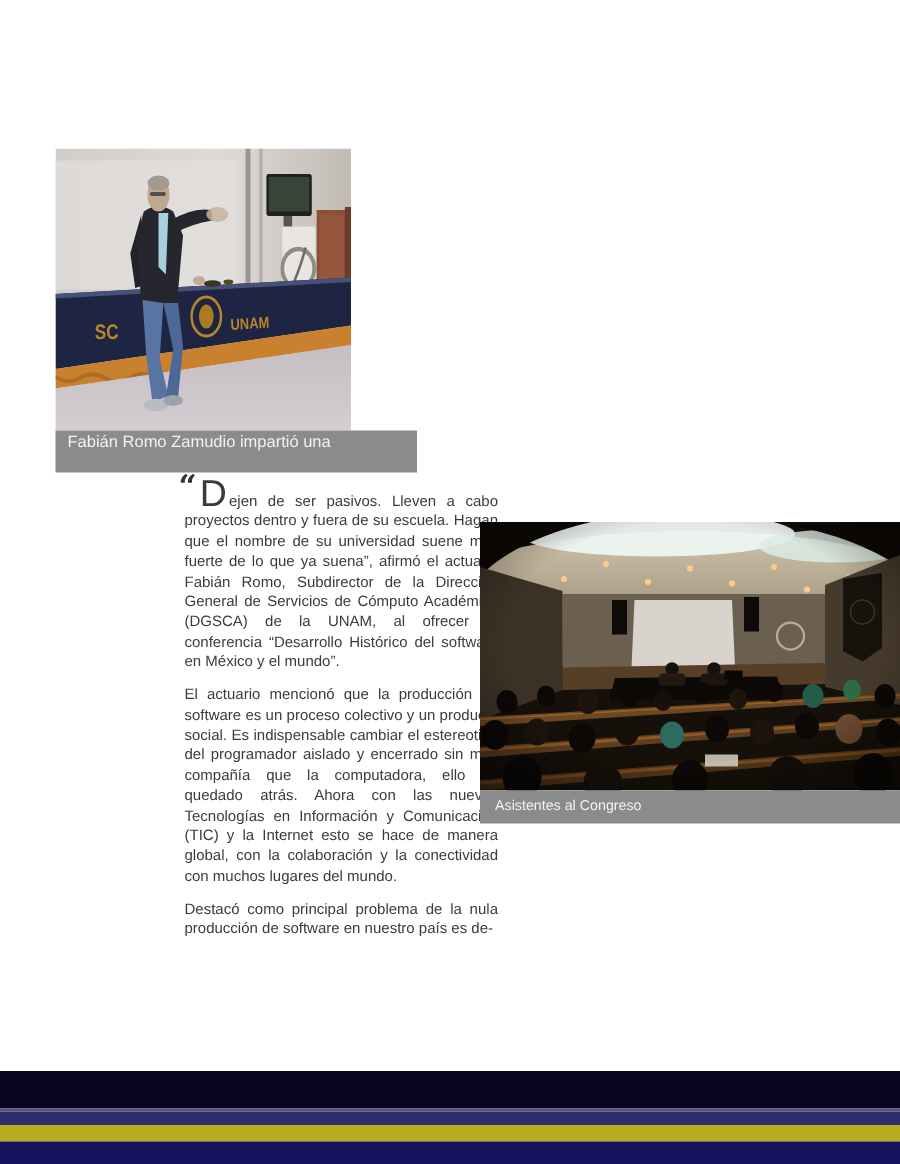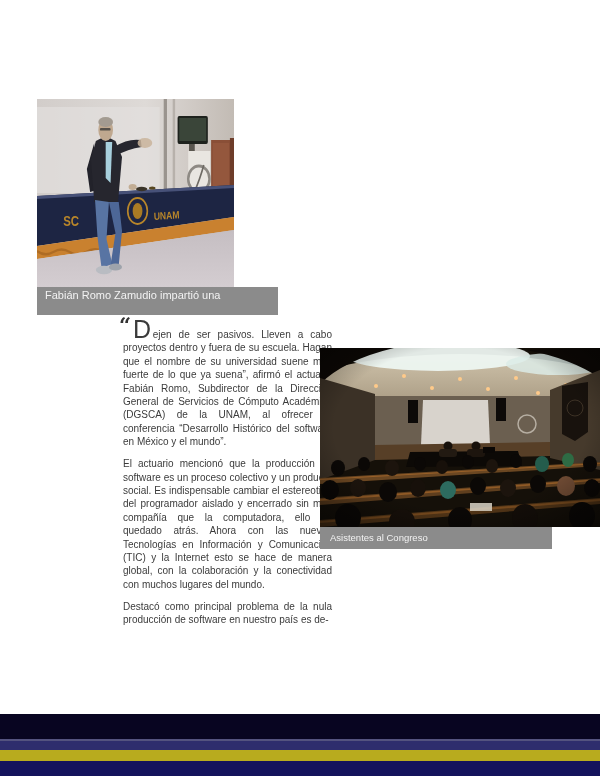--- a/index.html
+++ b/index.html
@@ -14,21 +14,21 @@
     background:#8b8b8b;color:#f2f2f2;box-sizing:border-box;
     font-family:"Liberation Sans", sans-serif;
   }
   .caption-left{
     position:absolute;left:37px;top:287px;width:241px;height:28px;
     font-size:11px;line-height:11.5px;padding:3px 8px 0 8px;
   }
   .cap-line{display:block;white-space:nowrap;overflow:hidden;}
   .photo-right{position:absolute;left:320px;top:348px;width:280px;height:179px;}
   .caption-right{
-    position:absolute;left:320px;top:527px;width:232px;height:22px;
+    position:absolute;left:320px;top:527px;width:280px;height:22px;
     font-size:9.5px;line-height:22px;padding:0 0 12px 10px;white-space:nowrap;overflow:hidden;
   }
   .article{
     position:absolute;left:81px;top:328px;width:209px;
     color:#3b3b3b;font-size:10px;line-height:13.4px;text-align:justify;margin-left:42px;
   }
   .para{margin:0 0 8.5px 0;}
   .lead-quote{
     font-family:"DejaVu Serif", serif;font-weight:700;font-size:21px;line-height:0;
     margin-left:-4px;margin-right:2px;vertical-align:baseline;color:#333333;

